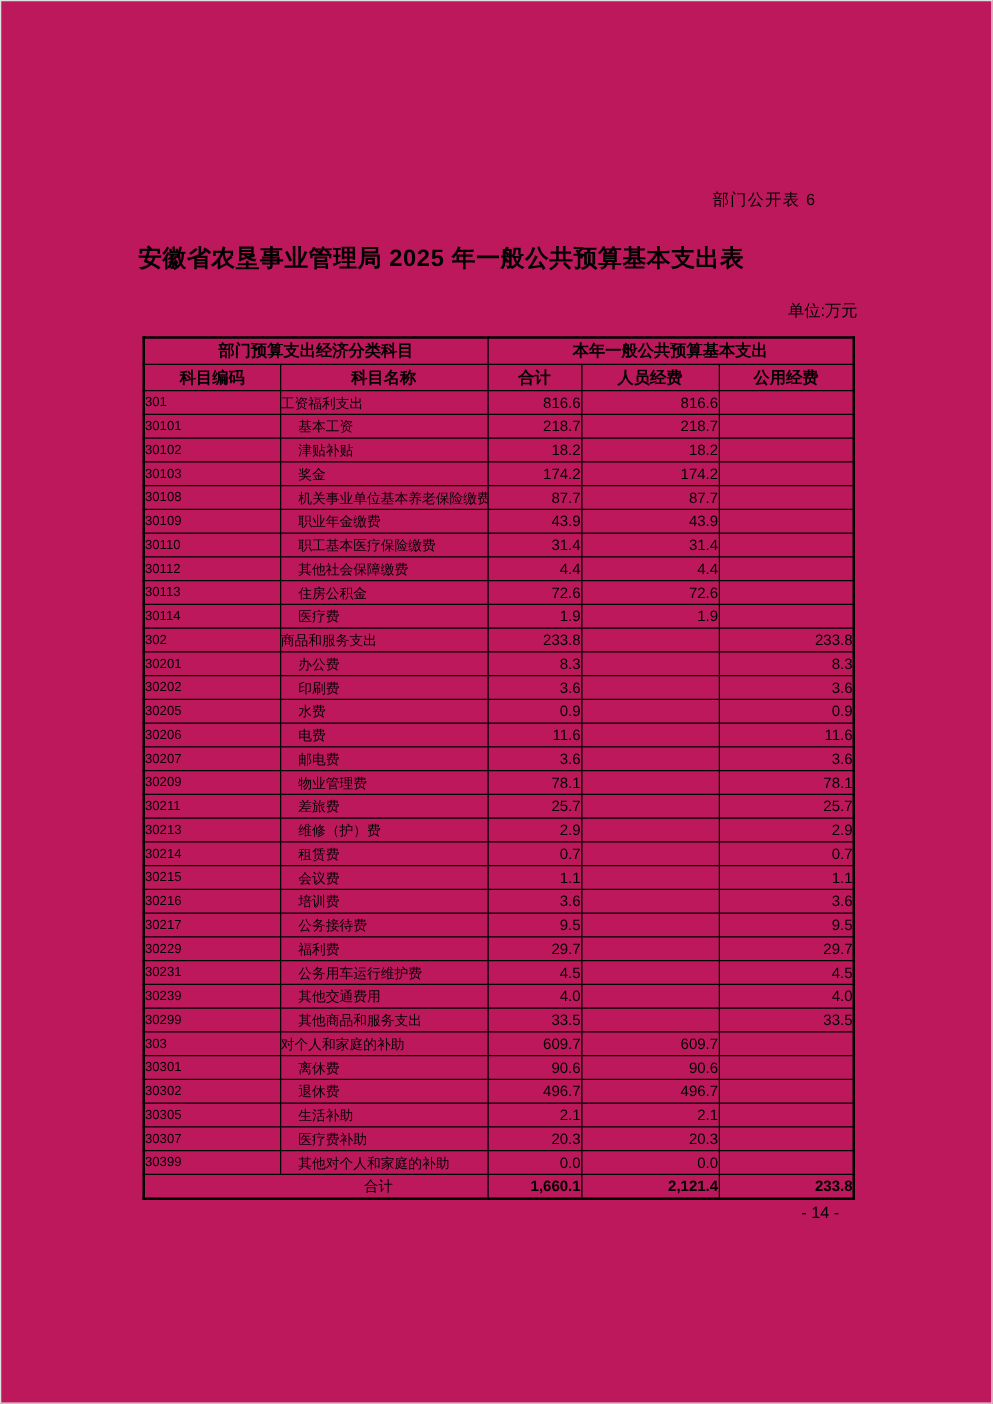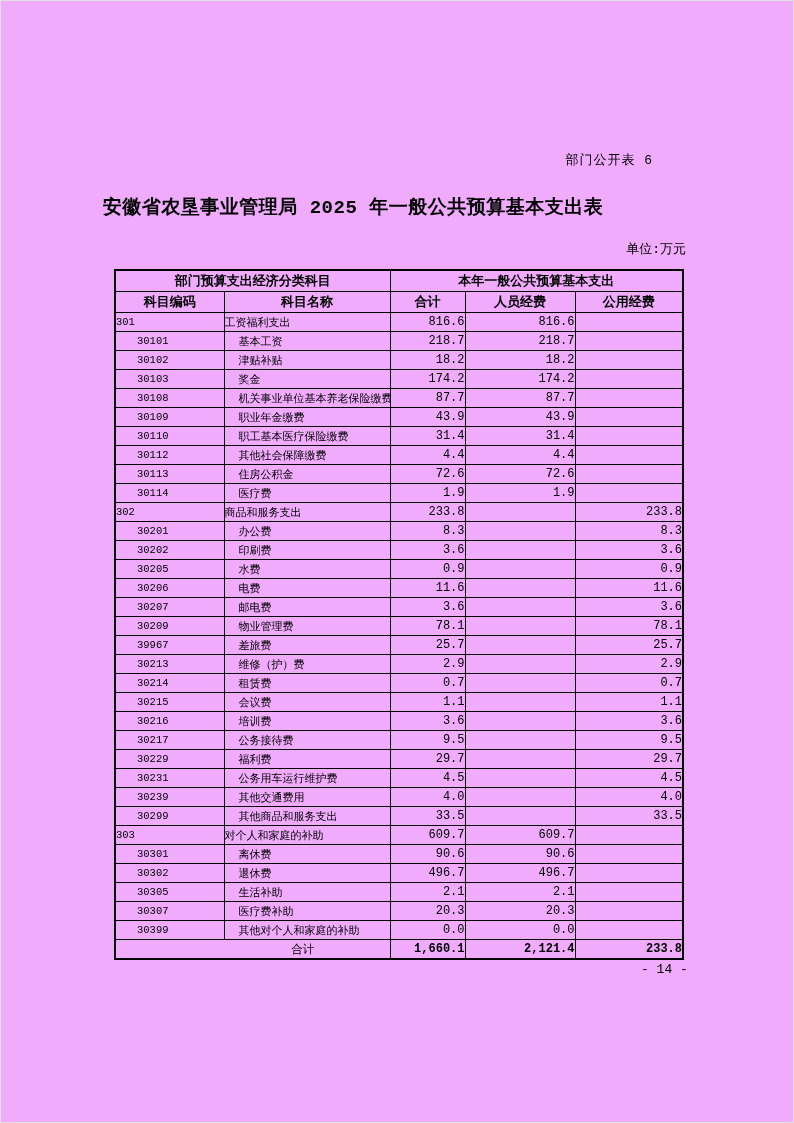--- a/index.html
+++ b/index.html
@@ -1,21 +1,21 @@
 <!DOCTYPE html>
 <html><head>
 <meta charset="utf-8">
 <style>
   html,body{margin:0;padding:0;background:#ffffff;}
   .page{
     position:relative;
     width:794px;height:1123px;
-    background:#f0abfc;
+    background:#be185d;
     color:#000;
-    font-family:Liberation Mono, monospace;
+    font-family:Liberation Sans, sans-serif;
     box-sizing:border-box;
     border:1px solid #e0e0e0;
     overflow:hidden;
   }
   .doc-label{
     position:absolute;top:150px;right:140px;
     font-size:13px;letter-spacing:1px;
   }
   .title{
     position:absolute;top:193px;left:0;width:704px;
@@ -43,21 +43,21 @@
     vertical-align:middle;
   }
   thead th{
     height:20px;
     font-size:13px;
     font-weight:bold;
     text-align:center;
   }
   tbody td, tfoot td{height:18px;}
   td.code{font-size:10.5px;text-align:left;padding-left:4px;}
-  td.code.lvl1{padding-left:21px;}
+  td.code.lvl1{}
   td.name{font-size:11px;text-align:left;padding-left:5px;}
   td.name.lvl1{padding-left:14px;}
   td.num{font-size:12px;text-align:right;padding-right:6px;}
   tfoot td.total-label{
     font-size:11.5px;text-align:center;padding-left:100px;
   }
   tfoot td.num{font-weight:bold;}
   .page-number{
     position:absolute;top:961px;left:640px;
     font-size:13px;
@@ -209,21 +209,21 @@
     <td class="num">3.6</td>
   </tr>
         <tr>
     <td class="code lvl1">30209</td>
     <td class="name lvl1">物业管理费</td>
     <td class="num">78.1</td>
     <td class="num"></td>
     <td class="num">78.1</td>
   </tr>
         <tr>
-    <td class="code lvl1">39967</td>
+    <td class="code lvl1">30211</td>
     <td class="name lvl1">差旅费</td>
     <td class="num">25.7</td>
     <td class="num"></td>
     <td class="num">25.7</td>
   </tr>
         <tr>
     <td class="code lvl1">30213</td>
     <td class="name lvl1">维修（护）费</td>
     <td class="num">2.9</td>
     <td class="num"></td>

